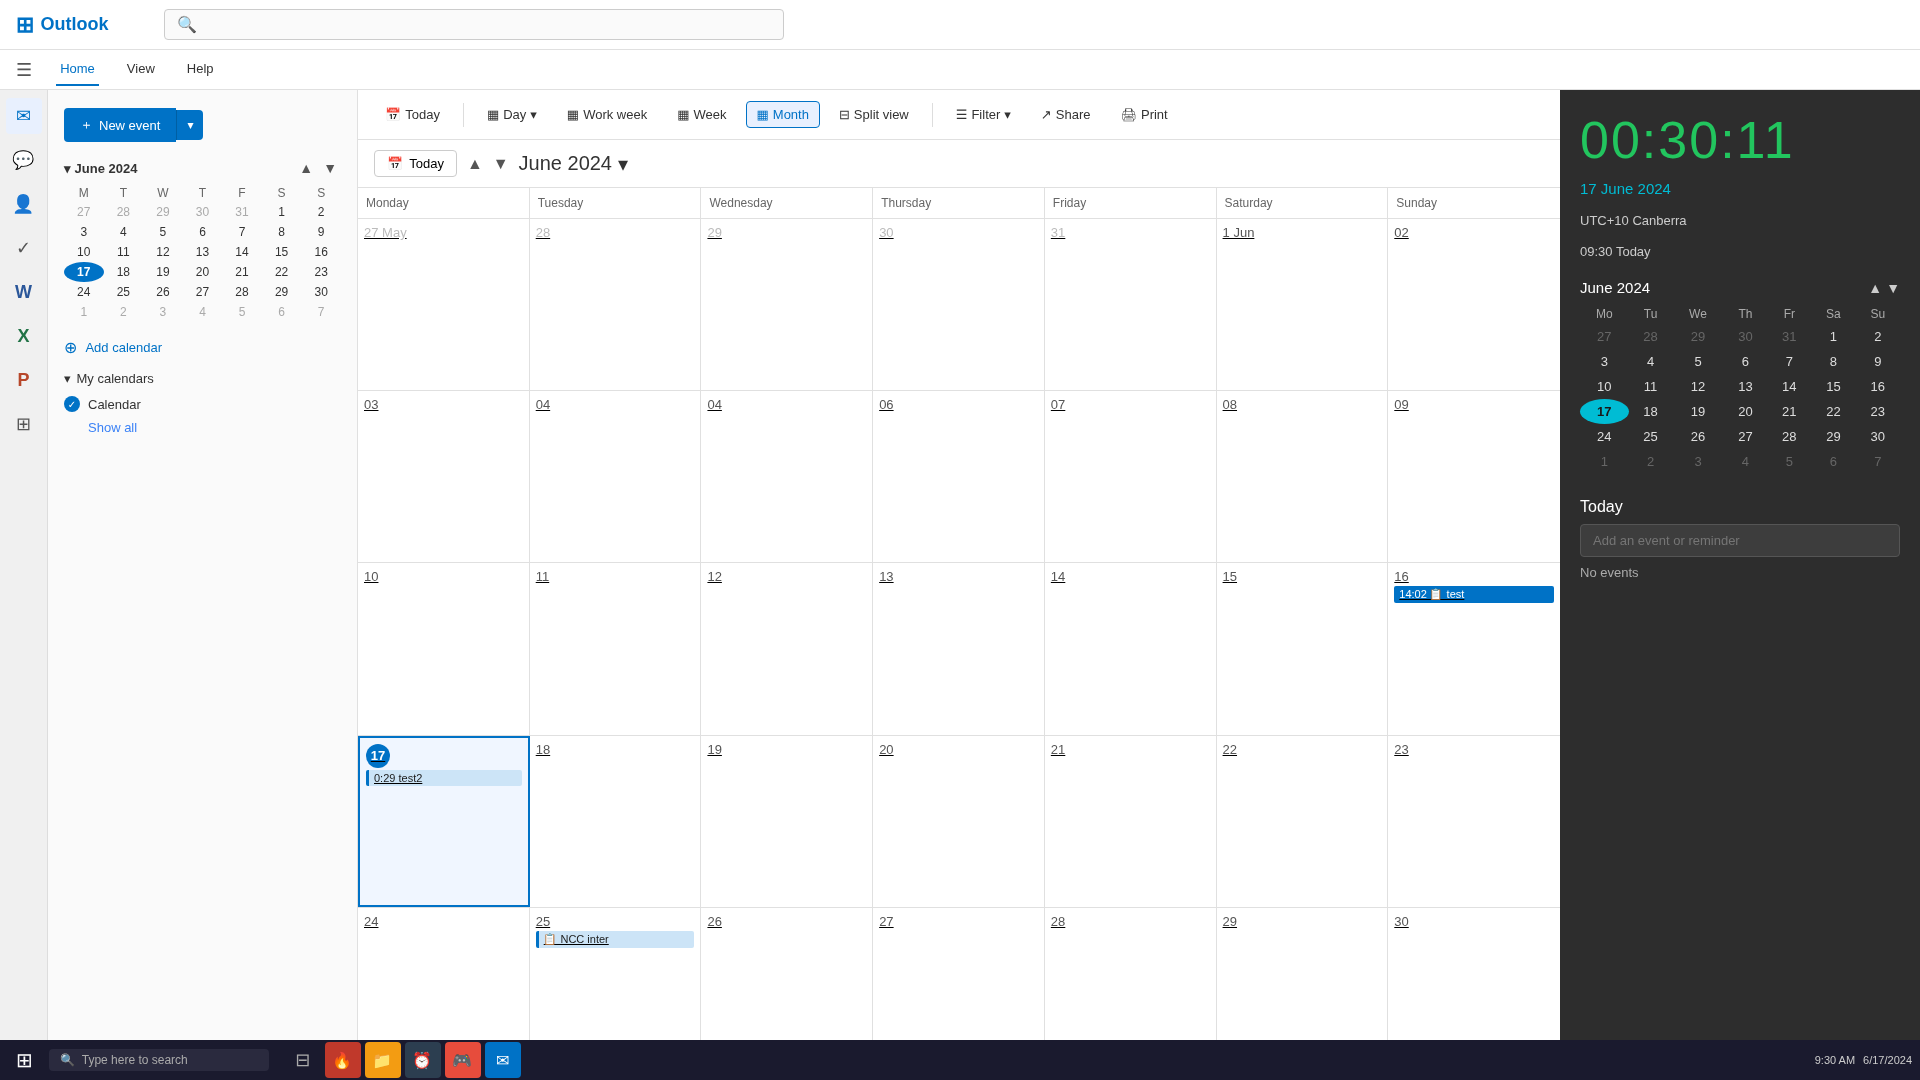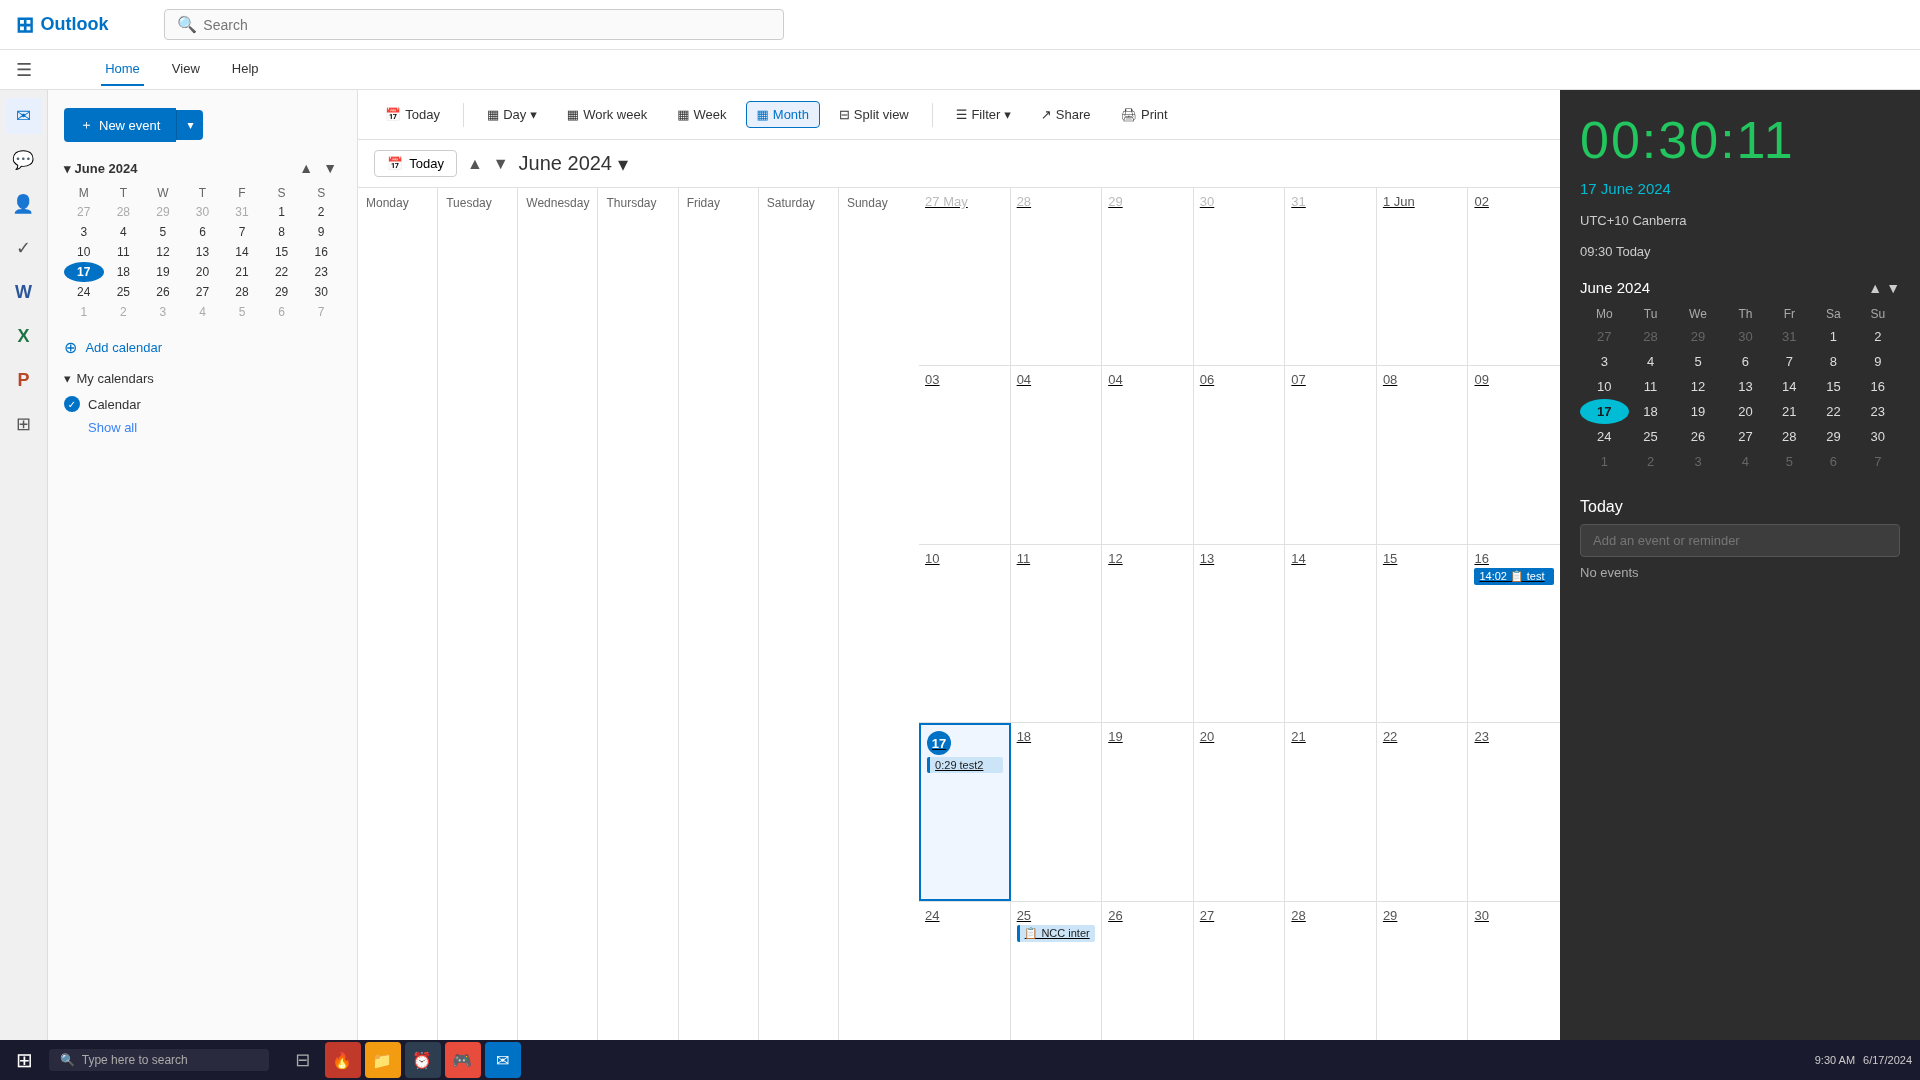--- a/index.html
+++ b/index.html
@@ -7,21 +7,21 @@
 
     
     .top-bar { display: flex; align-items: center; background: #fff; padding: 6px 16px; gap: 16px; border-bottom: 1px solid #e0e0e0; height: 50px; }
     .outlook-logo { font-size: 18px; font-weight: 600; color: #0072c6; display: flex; align-items: center; gap: 6px; }
     .search-box { flex: 1; max-width: 620px; margin-left: 40px; display: flex; align-items: center; border: 1px solid #ccc; border-radius: 4px; padding: 5px 12px; background: #fafafa; }
     .search-box input { border: none; background: transparent; font-size: 14px; outline: none; width: 100%; }
 
     
     .nav-bar { display: flex; align-items: center; background: #fff; padding: 0 16px; gap: 24px; border-bottom: 1px solid #e0e0e0; height: 40px; }
     .nav-tab { font-size: 13px; color: #333; padding: 8px 4px; cursor: pointer; border-bottom: 2px solid transparent; }
-    .nav-tab.active { border-bottom: 2px solid #0072c6; color: #0072c6; font-weight: 500; margin-left: 45px; }
+    .nav-tab.active { border-bottom: 2px solid #0072c6; color: #0072c6; font-weight: 500; }
     .hamburger { font-size: 18px; cursor: pointer; color: #555; }
 
     
     .main { display: flex; flex: 1; overflow: hidden; }
 
     
     .sidebar { width: 310px; background: #fafafa; border-right: 1px solid #e0e0e0; display: flex; flex-direction: column; padding: 10px 0; }
     .new-event-btn { display: flex; align-items: center; margin: 8px 16px; }
     .new-event-main { background: #0072c6; color: #fff; border: none; border-radius: 4px 0 0 4px; padding: 8px 16px; font-size: 13px; cursor: pointer; display: flex; align-items: center; gap: 6px; }
     .new-event-arrow { background: #0072c6; color: #fff; border: none; border-left: 1px solid #005fa3; border-radius: 0 4px 4px 0; padding: 8px 10px; cursor: pointer; font-size: 12px; }
@@ -40,21 +40,21 @@
     .mini-cal-grid th { color: #666; text-align: center; padding: 2px; font-weight: 400; }
     .mini-cal-grid td { text-align: center; padding: 3px; cursor: pointer; border-radius: 50%; color: #333; }
     .mini-cal-grid td.today { background: #0072c6; color: #fff; border-radius: 50%; font-weight: 600; }
     .mini-cal-grid td.other-month { color: #aaa; }
 
     
     .calendar-area { flex: 1; display: flex; flex-direction: column; background: #fff; overflow: hidden; }
     .cal-nav { display: flex; align-items: center; gap: 10px; padding: 10px 16px; border-bottom: 1px solid #e0e0e0; }
     .today-btn { display: flex; align-items: center; gap: 6px; padding: 5px 12px; border: 1px solid #ccc; border-radius: 4px; cursor: pointer; font-size: 13px; background: #fff; }
     .cal-month-title { font-size: 20px; font-weight: 400; color: #333; display: flex; align-items: center; gap: 6px; }
-    .cal-grid-container { flex: 1; overflow: hidden; display: flex; }
+    .cal-grid-container { flex: 1; overflow: hidden; display: flex; flex-direction: column; }
     .cal-header-row { display: grid; grid-template-columns: repeat(7, 1fr); border-bottom: 1px solid #e0e0e0; }
     .cal-header-cell { padding: 8px; text-align: left; font-size: 12px; color: #666; font-weight: 400; border-right: 1px solid #e0e0e0; }
     .cal-header-cell:last-child { border-right: none; }
     .cal-body { flex: 1; display: flex; flex-direction: column; }
     .cal-week-row { display: grid; grid-template-columns: repeat(7, 1fr); flex: 1; border-bottom: 1px solid #e0e0e0; min-height: 120px; text-decoration: underline; }
     .cal-cell { border-right: 1px solid #e0e0e0; padding: 6px; position: relative; font-size: 12px; color: #333; vertical-align: top; }
     .cal-cell:last-child { border-right: none; }
     .cal-cell .day-num { font-size: 13px; color: #555; margin-bottom: 2px; }
     .cal-cell .day-num.today-num { background: #0072c6; color: #fff; border-radius: 50%; width: 24px; height: 24px; display: flex; align-items: center; justify-content: center; font-weight: 600; }
     .cal-cell.other-month .day-num { color: #bbb; }
@@ -110,21 +110,20 @@
 </head>
 <body>
 
 <div class="top-bar">
   <div class="outlook-logo">
     <span style="color:#0072c6; font-size:22px;">⊞</span>
     <span>Outlook</span>
   </div>
   <div class="search-box">
     <span style="color:#888; margin-right:6px;">🔍</span>
-    <input type="text" placeholder="Search" style="">
   </div>
 </div>
 
 <div class="nav-bar">
   <span class="hamburger">☰</span>
   <span class="nav-tab active">Home</span>
   <span class="nav-tab">View</span>
   <span class="nav-tab">Help</span>
 </div>
 

